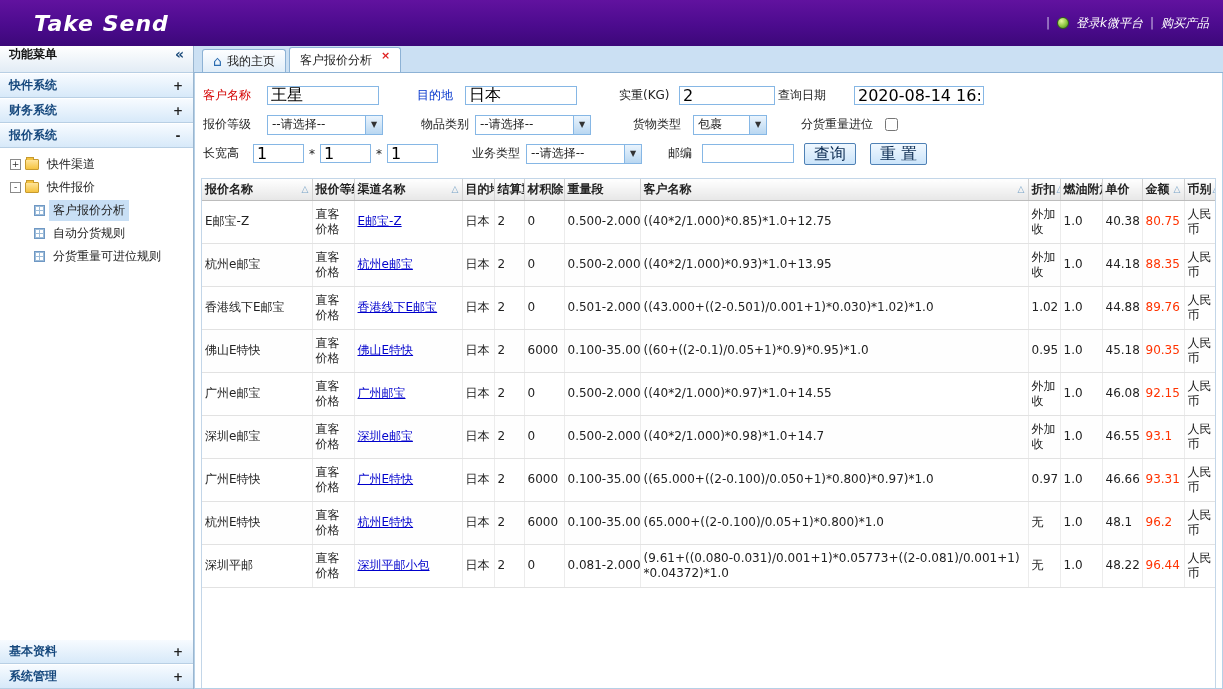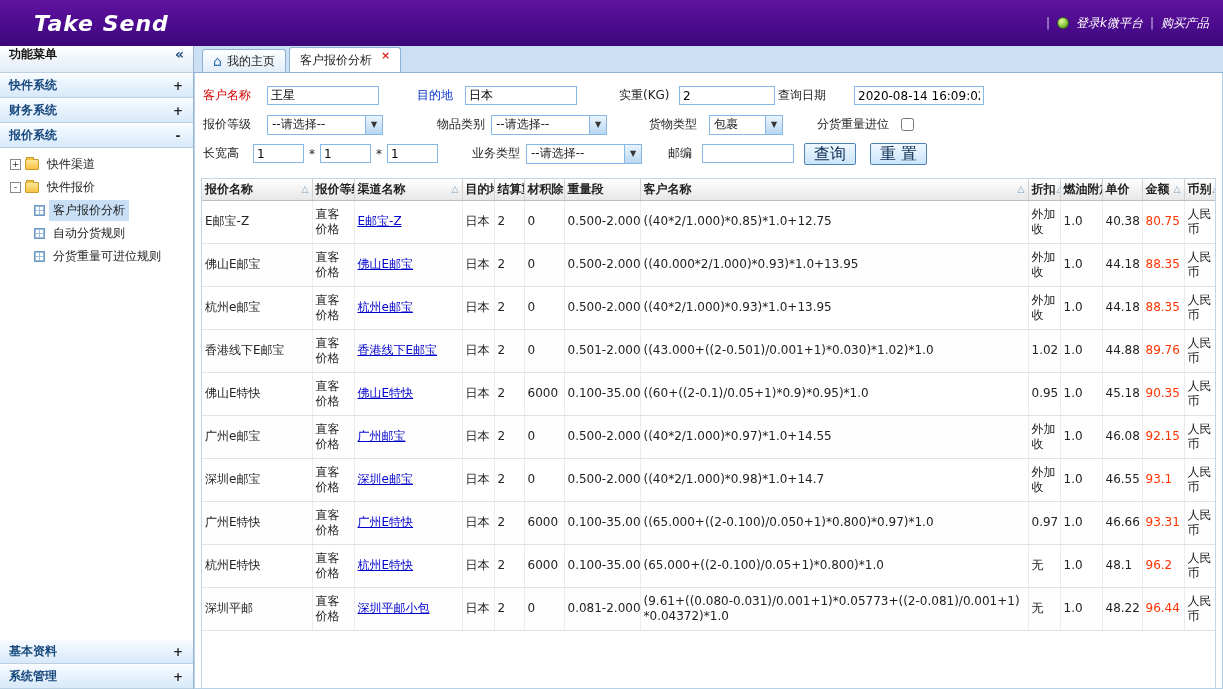--- a/index.html
+++ b/index.html
@@ -61,21 +61,21 @@
   .content { flex:1; border:1px solid #b6d0e6; border-top:none; margin:0; padding:0; display:flex;
       flex-direction:column; min-height:0; background:#fff; }
 
   
   .formpanel { padding:8px 0 6px 8px; }
   .frow { display:flex; align-items:center; height:29px; }
   .fg { display:flex; align-items:center; }
   .lab { margin-right:6px; white-space:nowrap; }
   .lab.red { color:#d40000; }
   .lab.blue { color:#0033cc; }
-  .inp { height:19px; border:1px solid #86b7e5; padding:0 3px; font-size:12px;
+  .inp { height:19px; border:1px solid #86b7e5; padding:0 3px; font-size:16px;
       font-family:"DejaVu Sans","Liberation Sans",sans-serif; }
   .sel { height:20px; border:1px solid #86b7e5; display:inline-flex; align-items:center;
       justify-content:space-between; background:#fff; cursor:pointer; }
   .sel .sel-txt { padding-left:4px; white-space:nowrap; }
   .sel .arrow-icon { width:17px; height:18px; background:linear-gradient(#eaf4fd,#b9d7f1);
       border-left:1px solid #86b7e5; display:flex; align-items:center; justify-content:center;
       font-size:8px; color:#333; }
   .star { margin:0 5px; }
   .btn { height:22px; padding:0 9px; border:1px solid #4f81b5; background:linear-gradient(#f0f8ff,#cbe4fa);
       border-radius:2px; font-size:16px; cursor:pointer; color:#0a2a50;
@@ -205,21 +205,21 @@
         </div>
 
         <div class="frow">
           <div class="fg">
             <span class="lab" style="width:58px">报价等级</span>
             <div class="sel" style="width:116px">
               <span class="sel-txt">--请选择--</span>
               <span class="arrow-icon">▼</span>
             </div>
           </div>
-          <div class="fg" style="margin-left:54px">
+          <div class="fg" style="margin-left:38px">
             <span class="lab" style="width:48px">物品类别</span>
             <div class="sel" style="width:116px">
               <span class="sel-txt">--请选择--</span>
               <span class="arrow-icon">▼</span>
             </div>
           </div>
           <div class="fg" style="margin-left:42px">
             <span class="lab" style="width:54px">货物类型</span>
             <div class="sel" style="width:74px">
               <span class="sel-txt">包裹</span>
@@ -361,35 +361,20 @@
                 <td class="col-volume">0</td>
                 <td class="col-range">0.500-2.000</td>
                 <td class="col-formula">((40*2/1.000)*0.85)*1.0+12.75</td>
                 <td class="col-discount">外加收</td>
                 <td class="col-fuel">1.0</td>
                 <td class="col-price">40.38</td>
                 <td class="col-amount">80.75</td>
                 <td class="col-currency">人民币</td>
               </tr>
               <tr>
-                <td class="col-name">佛山E邮宝</td>
-                <td class="col-grade">直客价格</td>
-                <td class="col-channel"><a>佛山E邮宝</a></td>
-                <td class="col-dest">日本</td>
-                <td class="col-weight">2</td>
-                <td class="col-volume">0</td>
-                <td class="col-range">0.500-2.000</td>
-                <td class="col-formula">((40.000*2/1.000)*0.93)*1.0+13.95</td>
-                <td class="col-discount">外加收</td>
-                <td class="col-fuel">1.0</td>
-                <td class="col-price">44.18</td>
-                <td class="col-amount">88.35</td>
-                <td class="col-currency">人民币</td>
-              </tr>
-              <tr>
                 <td class="col-name">杭州e邮宝</td>
                 <td class="col-grade">直客价格</td>
                 <td class="col-channel"><a>杭州e邮宝</a></td>
                 <td class="col-dest">日本</td>
                 <td class="col-weight">2</td>
                 <td class="col-volume">0</td>
                 <td class="col-range">0.500-2.000</td>
                 <td class="col-formula">((40*2/1.000)*0.93)*1.0+13.95</td>
                 <td class="col-discount">外加收</td>
                 <td class="col-fuel">1.0</td>

